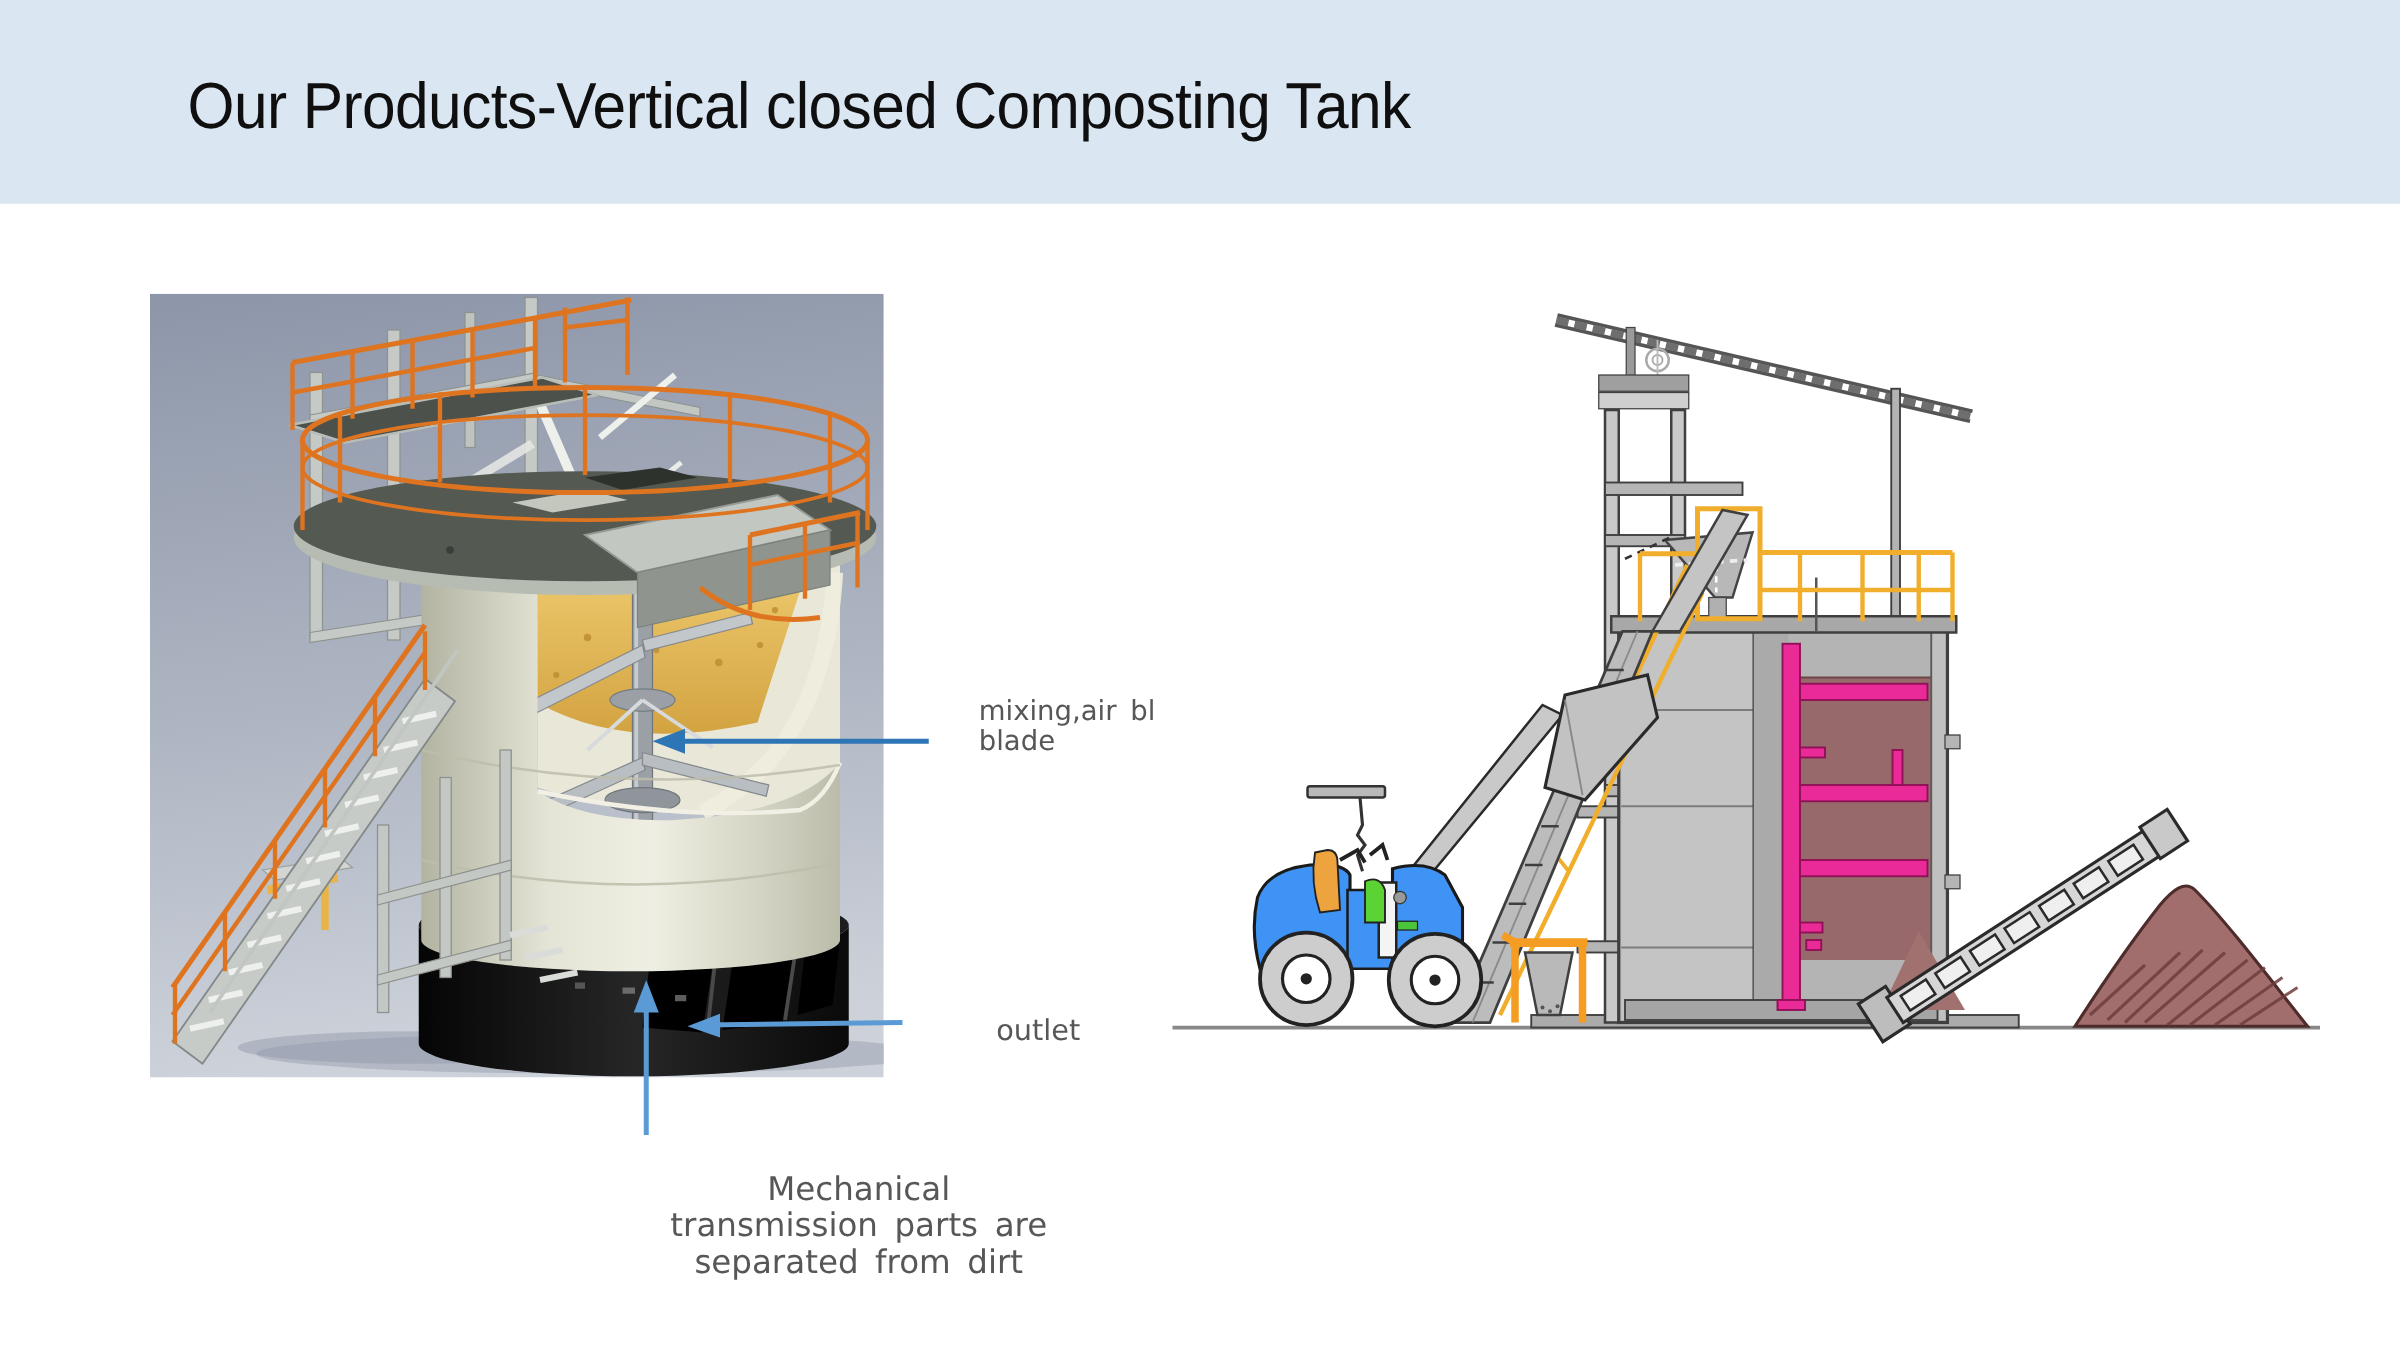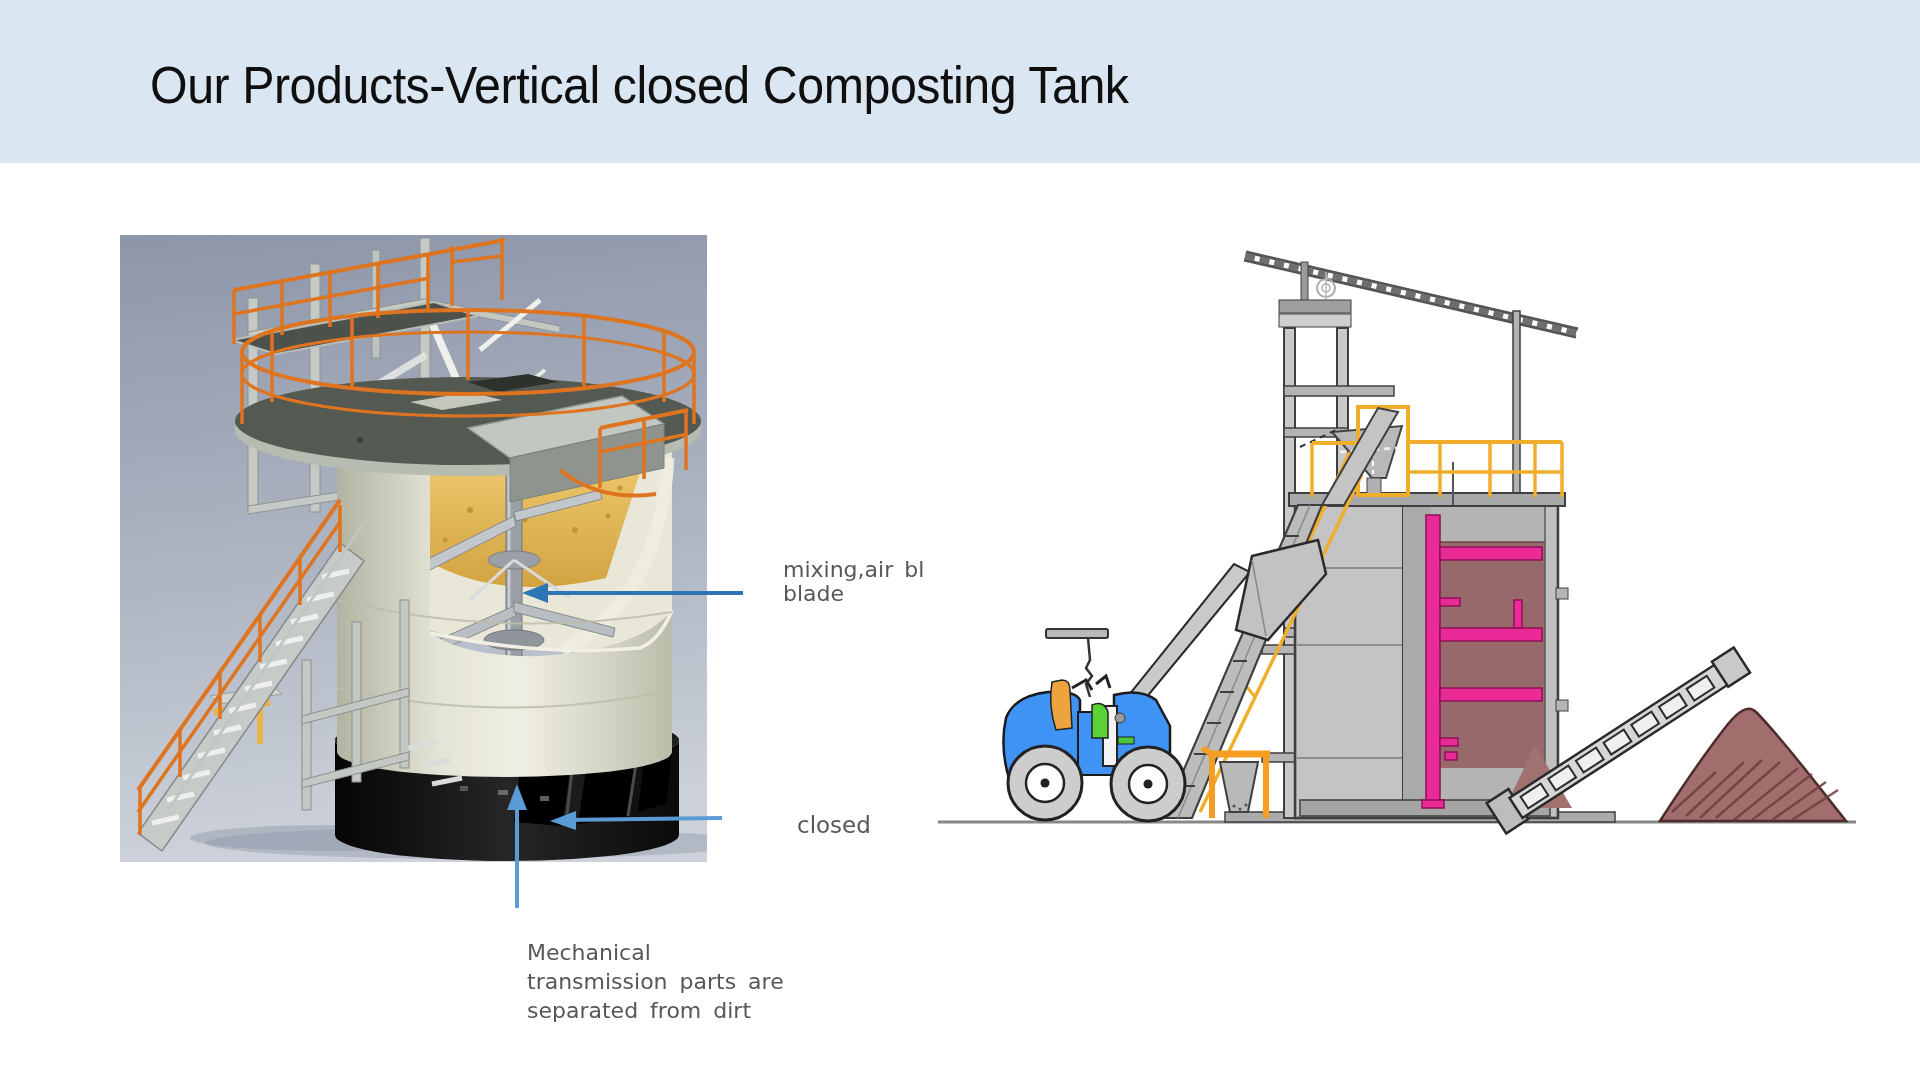--- a/index.html
+++ b/index.html
@@ -6,21 +6,21 @@
   #slide{position:relative;width:1920px;height:1079px;overflow:hidden;background:#ffffff;
          font-family:"Liberation Sans",sans-serif;}
   .header-band{position:absolute;left:0;top:0;width:1920px;height:163px;background:#dbe6f3;}
   .page-title{position:absolute;left:150px;top:55px;font-size:52px;color:#0f0f0f;
               white-space:nowrap;letter-spacing:-0.5px;transform:scaleX(.93);transform-origin:left top;}
   .fig{position:absolute;}
   .ann{position:absolute;font-family:"DejaVu Sans",sans-serif;color:#575757;}
   .ann.multiline{white-space:pre-line;}
   #ann-mixing{left:783px;top:558px;font-size:22px;line-height:24px;word-spacing:4px;}
   #ann-outlet{left:797px;top:812px;font-size:23px;}
-  #ann-mech{left:527px;top:938px;font-size:22px;line-height:29px;word-spacing:5px;width:320px;}
+  #ann-mech{left:527px;top:938px;font-size:26px;line-height:29px;word-spacing:5px;width:320px;text-align:center;}
   svg{display:block;}
 </style>
 </head>
 <body>
 
 <div id="slide">
 
   <div class="header-band"></div>
   <div class="page-title">Our Products-Vertical closed Composting Tank</div>
 
@@ -401,18 +401,18 @@
       <polygon points="550,821 576,811 576,830" fill="#5b9bd5"></polygon>
     </g>
     <g>
       <line x1="517" y1="908" x2="517" y2="796" stroke="#5b9bd5" stroke-width="4"></line>
       <polygon points="517,784 507,810 527,810" fill="#5b9bd5"></polygon>
     </g>
   </svg>
 
   <div id="ann-mixing" class="ann multiline">mixing,air bl
 blade</div>
-  <div id="ann-outlet" class="ann">closed</div>
+  <div id="ann-outlet" class="ann">outlet</div>
   <div id="ann-mech" class="ann multiline">Mechanical
 transmission parts are
 separated from dirt</div>
 
 </div>
 
 </body></html>

